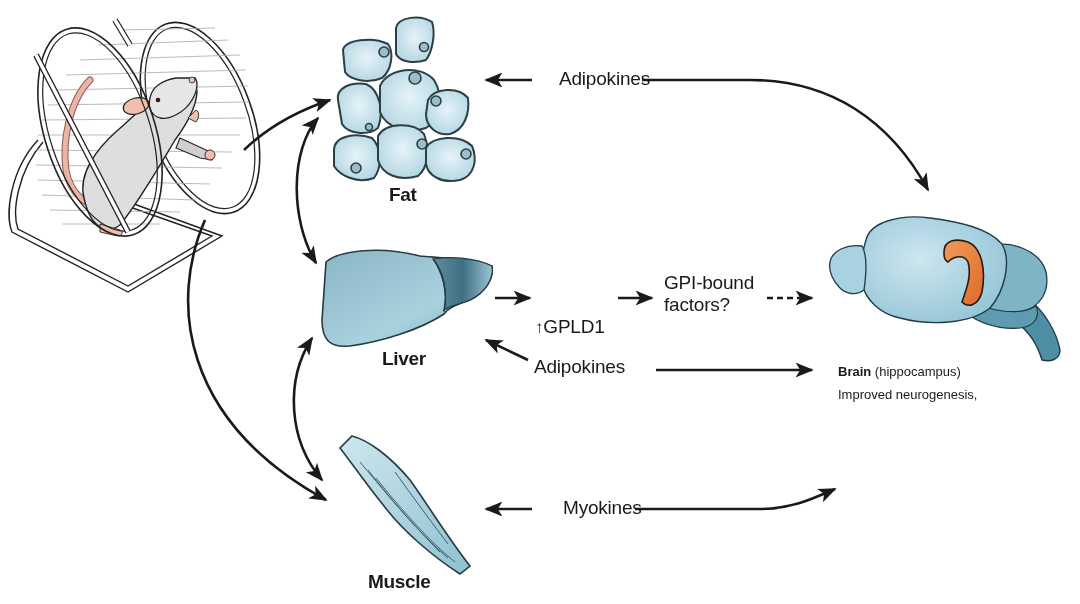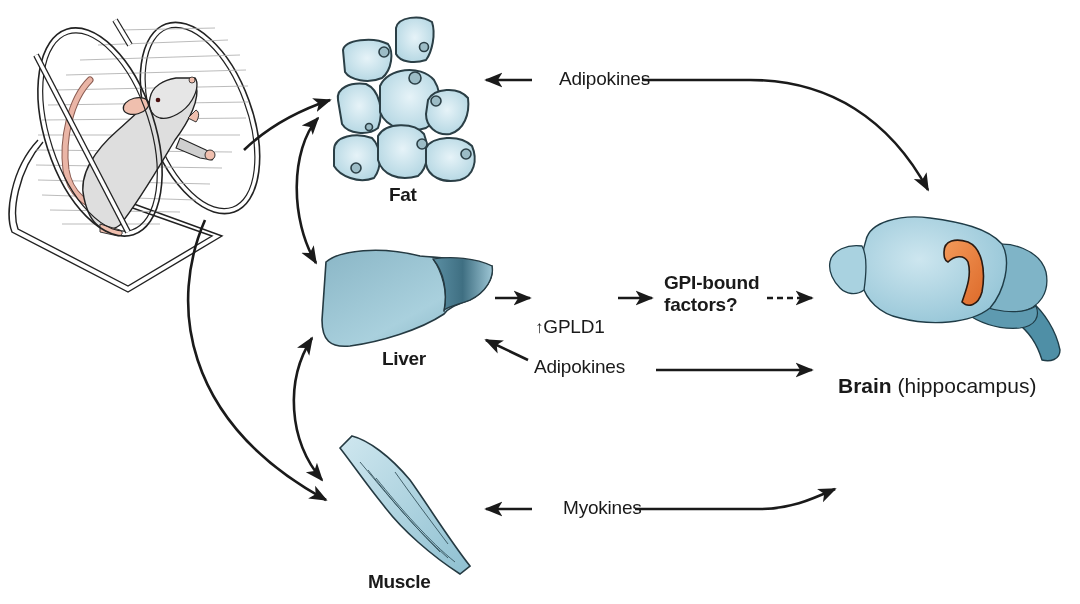--- a/index.html
+++ b/index.html
@@ -2,21 +2,21 @@
 <html><head>
 <meta charset="utf-8">
 <style>
   html, body { margin: 0; padding: 0; background: #ffffff; }
   body { width: 1080px; height: 604px; position: relative; overflow: hidden;
          font-family: "Liberation Sans", "DejaVu Sans", sans-serif; color: #1a1a1a; }
   svg#diagram { position: absolute; left: 0; top: 0; }
   .lbl { position: absolute; white-space: nowrap; font-family: "Liberation Sans", sans-serif; }
   .organ-label { font-weight: bold; font-size: 19px; letter-spacing: -0.3px; }
   .flow-label { font-size: 19px; letter-spacing: -0.2px; }
-  .brain-text { position: absolute; left: 838px; top: 374px; font-size: 21px; line-height: 23px; }
+  .brain-text { position: absolute; left: 838px; top: 360px; font-size: 13px; line-height: 23px; }
   .brain-text b { font-weight: bold; }
 </style>
 </head>
 <body>
 
 <svg id="diagram" width="1080" height="604" viewBox="0 0 1080 604">
   <defs>
     <marker id="ah" viewBox="0 0 10 10" refX="9" refY="5" markerWidth="7" markerHeight="7" orient="auto-start-reverse">
       <path d="M0,1 L10,5 L0,9 L2.5,5 Z" fill="#1a1a1a"></path>
     </marker>
@@ -180,20 +180,21 @@
 <div class="lbl organ-label" style="left:382px; top:348px;">Liver</div>
 <div class="lbl organ-label" style="left:368px; top:571px;">Muscle</div>
 
 <div class="lbl flow-label" style="left:535px; top:68px;margin-left:24px;">Adipokines</div>
 <div class="lbl flow-label" style="left:534px; top:356px;">Adipokines</div>
 <div class="lbl flow-label" style="left:563px; top:497px;">Myokines</div>
 
 <div class="lbl flow-label" style="left:535px; top:285px;margin-top:31px;">
   <span style="font-size:17px;">↑</span><span>GPLD1</span>
 </div>
-<div class="lbl flow-label" style="left:664px; top:272px; line-height:22px;font-weight:bold;">
+<div class="lbl flow-label" style="left:664px; top:272px; line-height:22px;">
   <div>GPI-bound</div>
   <div>factors?</div>
 </div>
 
 <div class="brain-text">
   <div><b>Brain</b> <span>(hippocampus)</span></div>
+  <div>Improved neurogenesis,</div>
 </div>
 
 </body></html>

